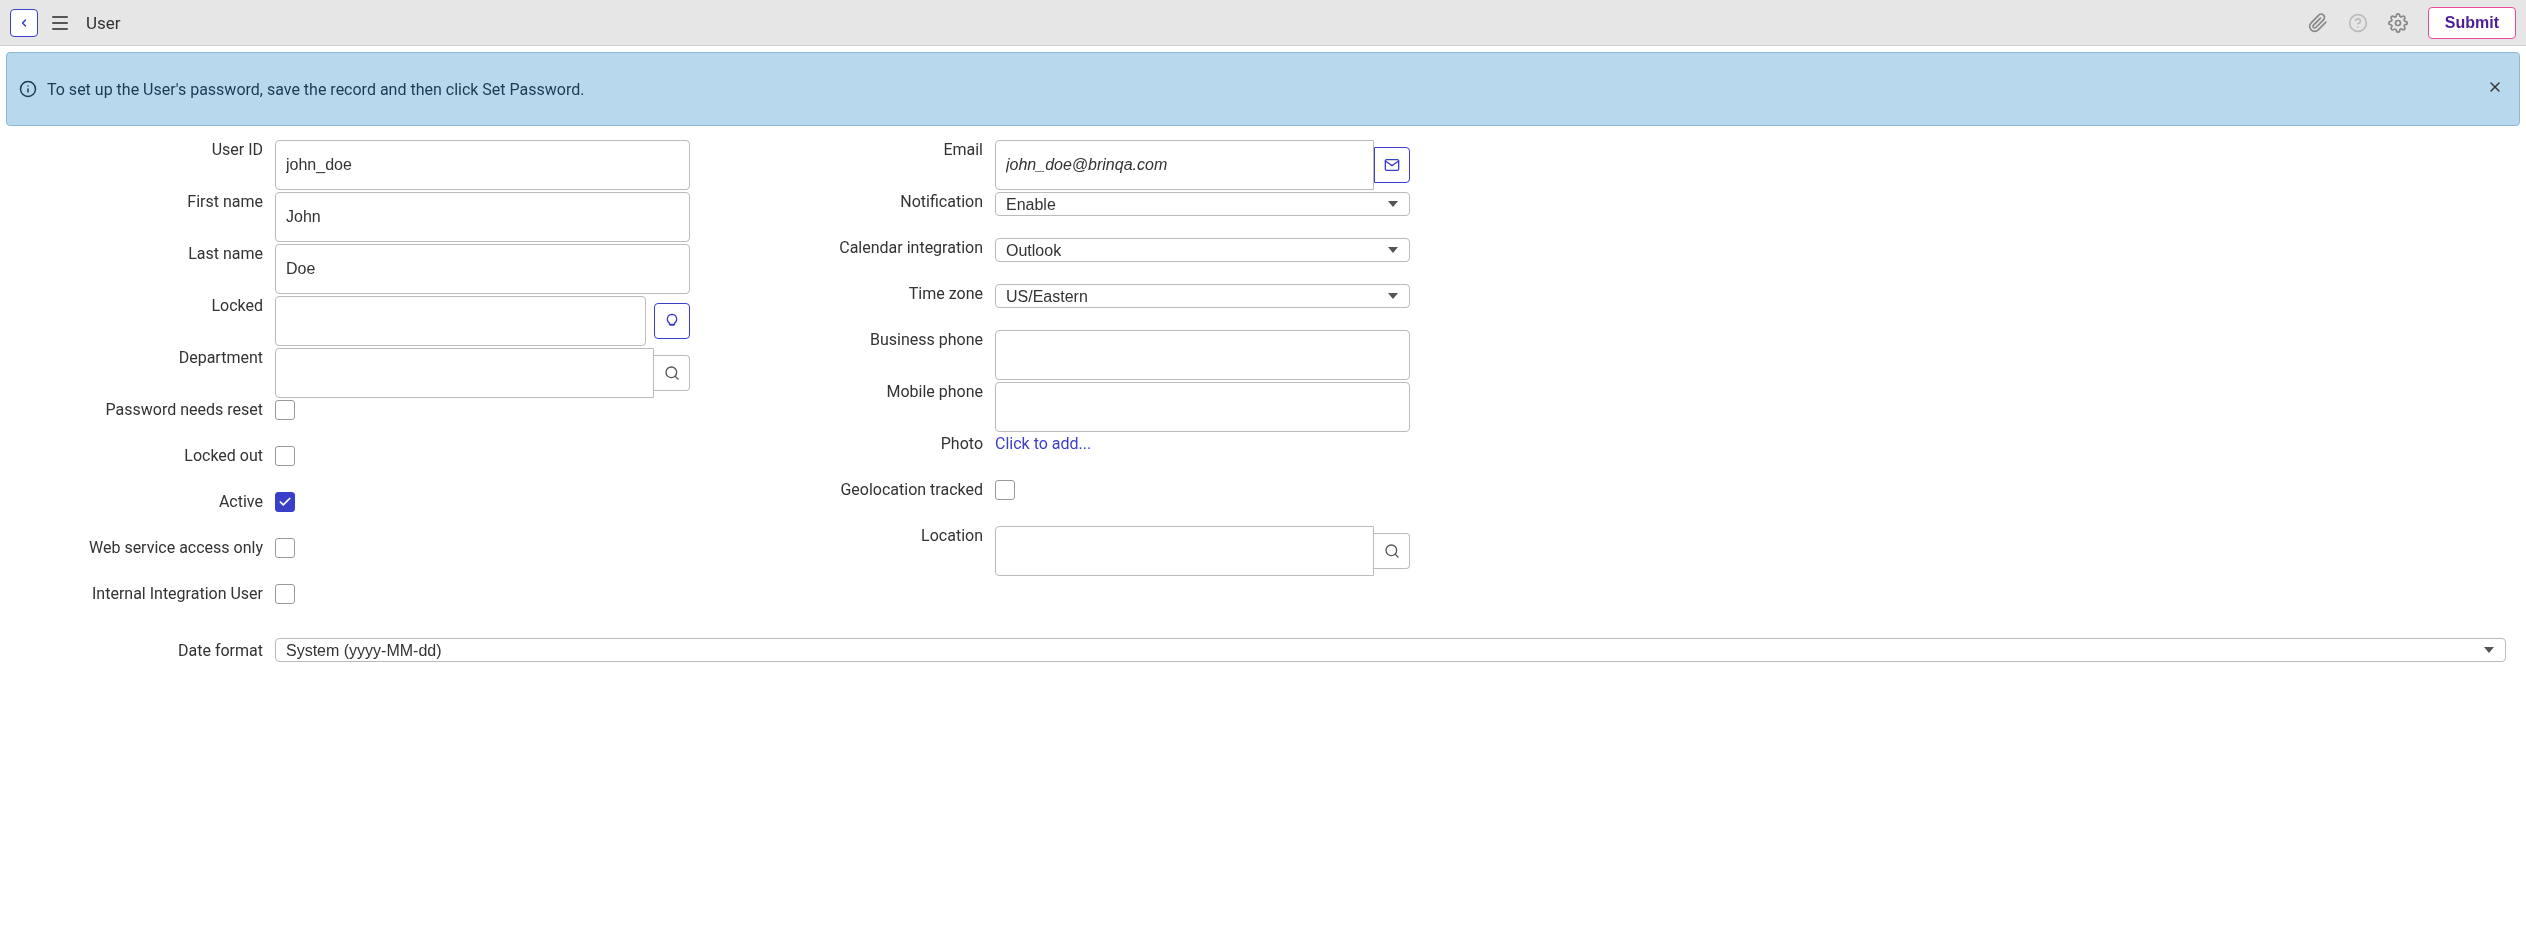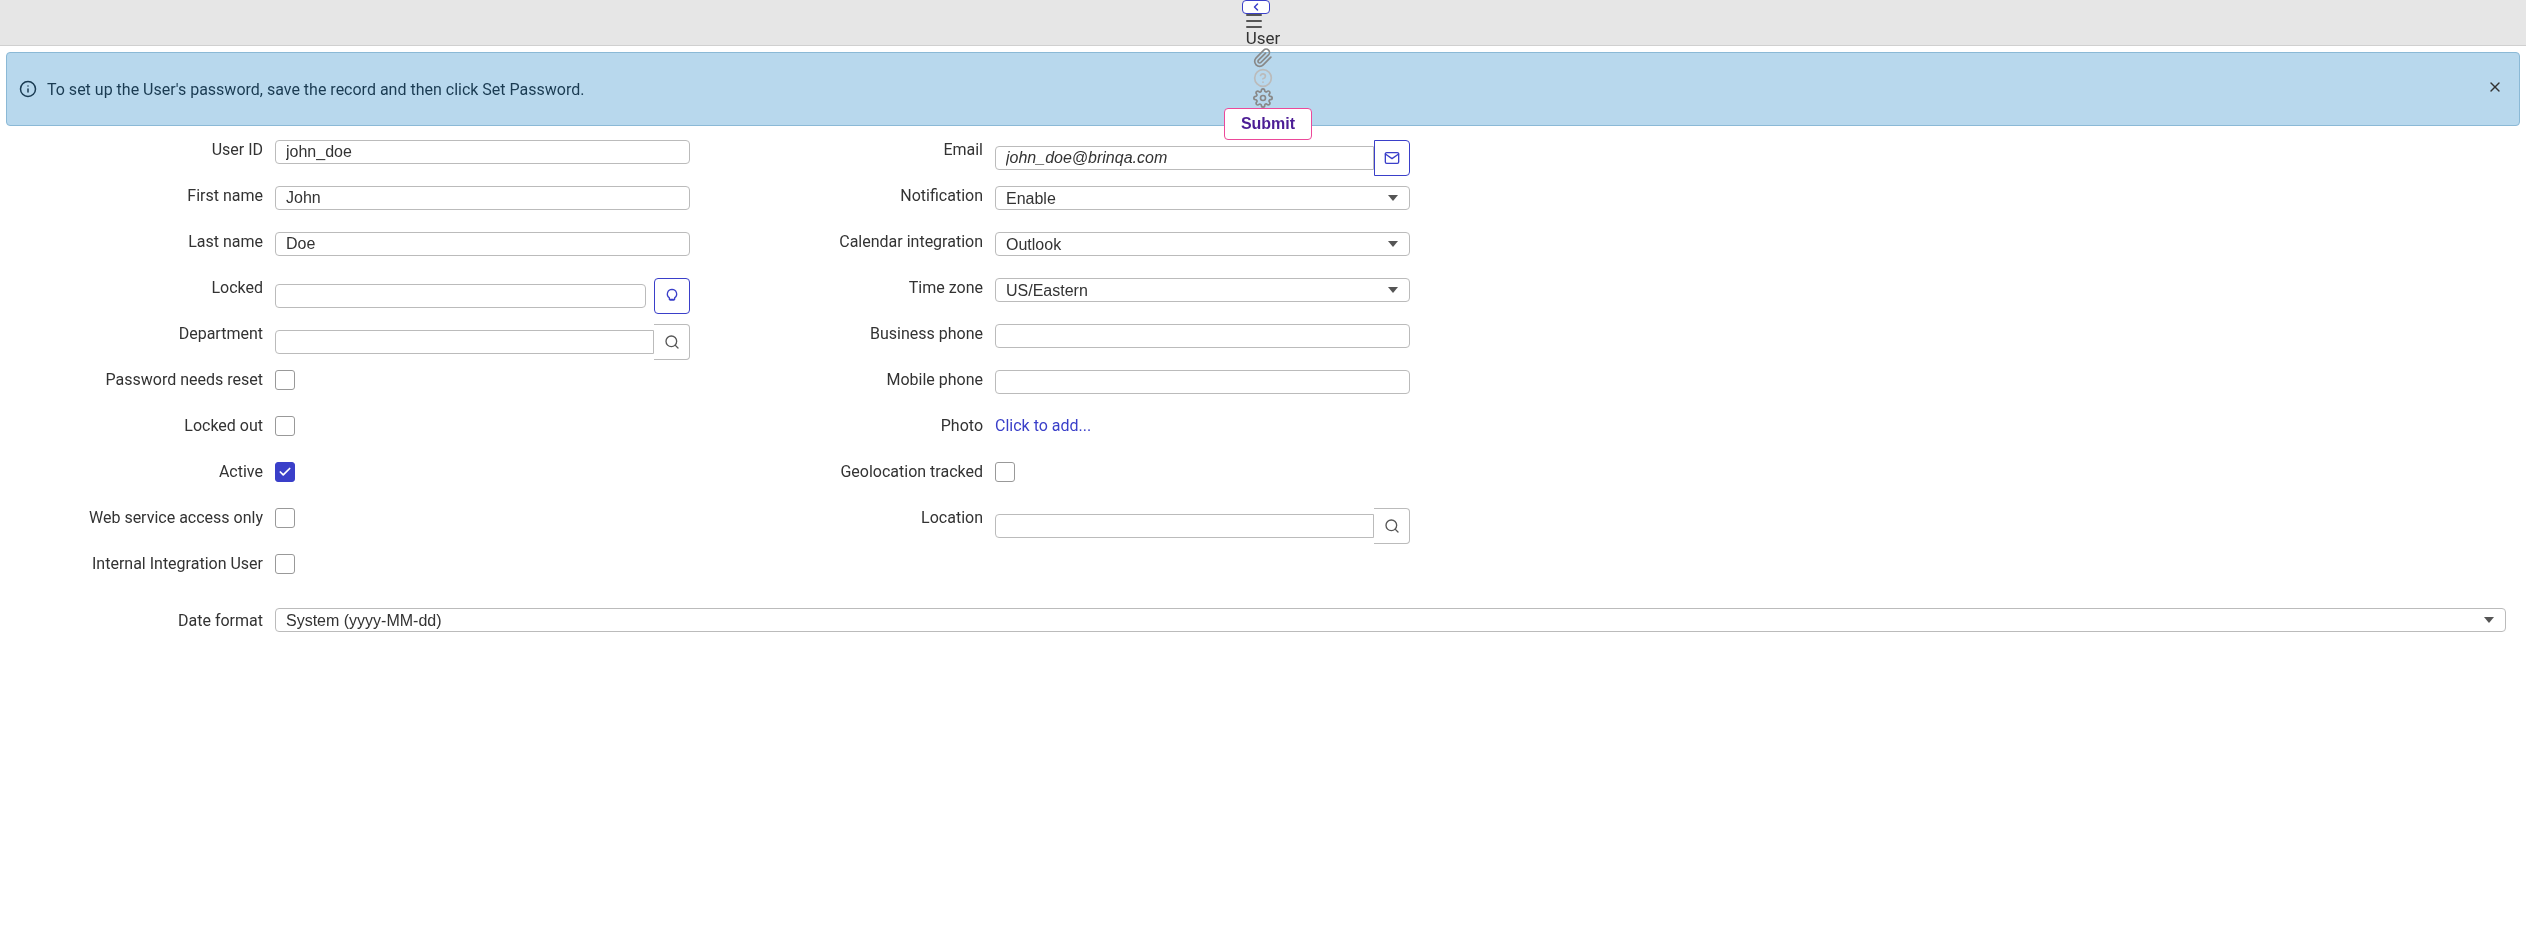--- a/index.html
+++ b/index.html
@@ -15,21 +15,20 @@
     }
     
     
     .header-bar {
       background: #e6e6e6;
       border-bottom: 1px solid #d0d0d0;
       height: 46px;
       display: flex;
       align-items: center;
       padding: 0 10px;
-      flex-direction: column;
     }
     .back-btn {
       width: 28px;
       height: 28px;
       border: 1px solid #3a3fc9;
       border-radius: 4px;
       background: #fff;
       display: flex;
       align-items: center;
       justify-content: center;
@@ -134,21 +133,21 @@
       flex-shrink: 0;
     }
     .form-control-wrap {
       flex: 1;
       display: flex;
       align-items: center;
       gap: 8px;
     }
     .text-input {
       flex: 1;
-      height: 24px;
+      height: 50px;
       border: 1px solid #bbb;
       border-radius: 4px;
       padding: 8px 10px;
       font-size: 16px;
       color: #333;
       background: #fff;
     }
     .select-input {
       flex: 1;
       height: 24px;

